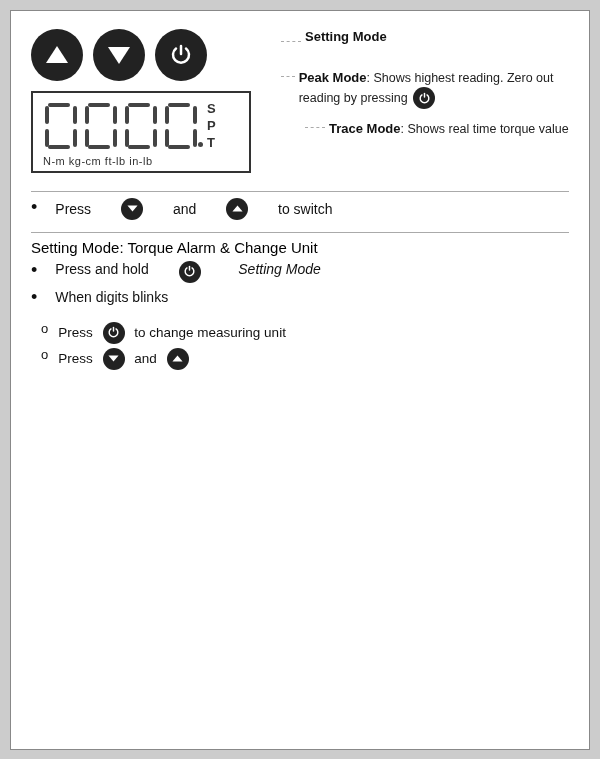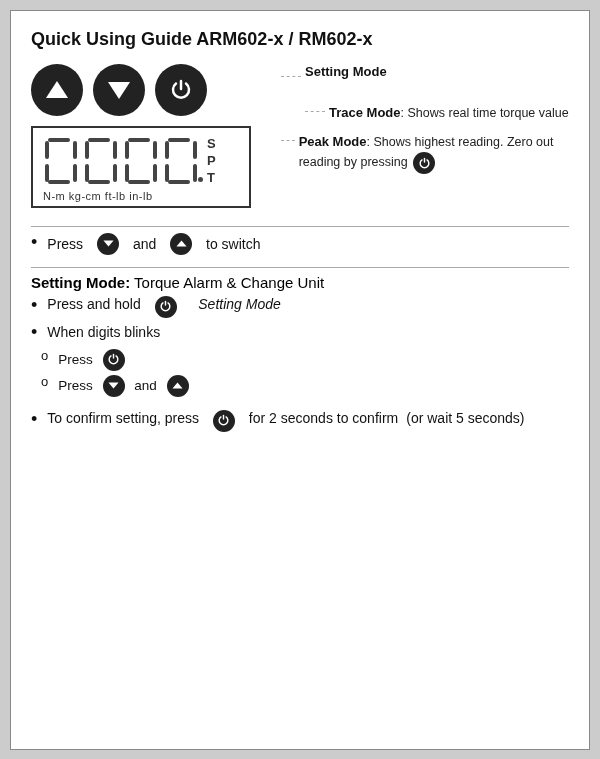--- a/index.html
+++ b/index.html
@@ -102,21 +102,21 @@
       list-style: none;
       padding: 0;
       margin: 0 0 10px 0;
     }
     .bullet-list li {
       font-size: 14px;
       color: #111;
       margin-bottom: 5px;
       display: flex;
       align-items: center;
-      gap: 4px;
+      gap: 12px;
       flex-wrap: wrap;
     }
     .bullet-list li::before {
       content: "•";
       margin-right: 6px;
       font-size: 18px;
       line-height: 1;
       align-self: flex-start;
       flex-shrink: 0;
     }
@@ -158,21 +158,21 @@
       height: 13px;
     }
     .setting-mode-section {
       margin-bottom: 8px;
     }
     .setting-mode-heading {
       font-size: 15px;
       margin-bottom: 5px;
     }
     .setting-mode-heading .bold {
-      font-weight: bold;
+      font-weight: normal;
     }
     .italic { font-style: italic; }
     .divider {
       border: none;
       border-top: 1.5px solid #aaa;
       margin: 12px 0 6px 0;
     }
     
     .seg-display {
       display: flex;
@@ -219,21 +219,20 @@
       margin-left: 4px;
       font-size: 13px;
       font-weight: bold;
       color: #333;
     }
   </style>
 </head>
 <body>
 
 <div class="card">
-  <div class="title">Quick Using Guide ARM602-x / RM602-x</div>
 
   <div class="top-section">
     <div class="left-panel">
 
       <div class="button-row">
         <div class="btn-icon">
           <svg viewBox="0 0 28 28" fill="white">
               <polygon points="14,5 25,22 3,22"></polygon>
             </svg>
         </div>
@@ -297,41 +296,41 @@
           </div>
         </div>
         <div class="unit-labels">N-m  kg-cm  ft-lb  in-lb</div>
       </div>
     </div>
 
     <div class="right-panel">
       <div style="display:flex; align-items:center; margin-bottom: 14px;">
         <div style="border-top:1.5px dashed #aaa; width:20px; margin-right:4px;"></div>
         <span class="setting-mode-label">Setting Mode</span>
-      </div>
-
-      <div class="mode-block" style="margin-left:24px;">
-        <div style="display:flex; align-items:flex-start;">
-          <div style="border-top:1.5px dashed #aaa; width:20px; margin-right:4px; margin-top:8px;"></div>
-          <div>
-            <span class="mode-block-title">Trace Mode</span><span class="mode-block-text">: <span>Shows real time torque value</span></span>
-          </div>
-        </div>
       </div>
 
       <div class="mode-block">
         <div style="display:flex; align-items:flex-start; margin-bottom:2px;">
           <div style="border-top:1.5px dashed #aaa; width:20px; margin-right:4px; margin-top:8px;"></div>
           <div>
             <span class="mode-block-title">Peak Mode</span><span class="mode-block-text">: <span>Shows highest reading. Zero out reading by pressing</span> <span class="inline-icon">
                   <svg viewBox="0 0 18 18" fill="none" stroke="white" stroke-width="2">
                     <path d="M9 2 v5" stroke-linecap="round"></path>
                     <path d="M5.5 4A6 6 0 1 0 12.5 4" stroke-linecap="round" fill="none"></path>
                   </svg>
                 </span></span>
+          </div>
+        </div>
+      </div>
+
+      <div class="mode-block" style="margin-left:24px;">
+        <div style="display:flex; align-items:flex-start;">
+          <div style="border-top:1.5px dashed #aaa; width:20px; margin-right:4px; margin-top:8px;"></div>
+          <div>
+            <span class="mode-block-title">Trace Mode</span><span class="mode-block-text">: <span>Shows real time torque value</span></span>
           </div>
         </div>
       </div>
     </div>
   </div>
 
   <hr class="divider">
 
   <ul class="bullet-list">
     <li>
@@ -373,44 +372,33 @@
         <span>When digits blinks</span>
         <ul class="sub-list" style="width:100%; margin-left:0; padding-left:10px;">
           <li>
             <span>Press</span>&nbsp;
             <span class="inline-icon">
                 <svg viewBox="0 0 18 18" fill="none" stroke="white" stroke-width="2">
                   <path d="M9 2 v5" stroke-linecap="round"></path>
                   <path d="M5.5 4A6 6 0 1 0 12.5 4" stroke-linecap="round" fill="none"></path>
                 </svg>
               </span>&nbsp;
+            <span>to change measuring unit</span>
           </li>
           <li>
             <span>Press</span>&nbsp;
             <span class="inline-icon">
                 <svg viewBox="0 0 18 18" fill="white">
                   <polygon points="9,13 2,5 16,5"></polygon>
                 </svg>
               </span>&nbsp;
             <span>and</span>&nbsp;
             <span class="inline-icon">
                 <svg viewBox="0 0 18 18" fill="white">
                   <polygon points="9,5 2,13 16,13"></polygon>
                 </svg>
               </span>&nbsp;
           </li>
         </ul>
       </li>
-      <li style="align-items:flex-start; flex-wrap:wrap;">
-        <span>To confirm setting, press</span>&nbsp;
-        <span class="inline-icon">
-            <svg viewBox="0 0 18 18" fill="none" stroke="white" stroke-width="2">
-              <path d="M9 2 v5" stroke-linecap="round"></path>
-              <path d="M5.5 4A6 6 0 1 0 12.5 4" stroke-linecap="round" fill="none"></path>
-            </svg>
-          </span>&nbsp;
-        <span>for 2 seconds to confirm</span>
-        <br>
-        <span style="margin-left:0;">(or wait 5 seconds)</span>
-      </li>
     </ul>
   </div>
 </div>
 
 </body></html>

